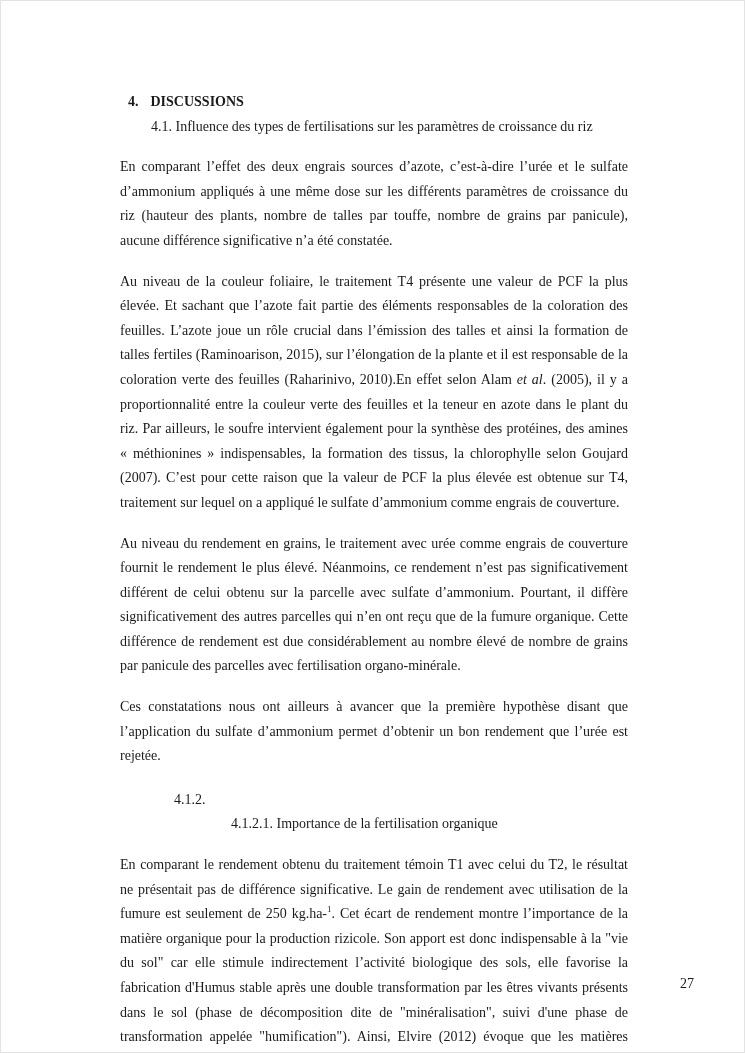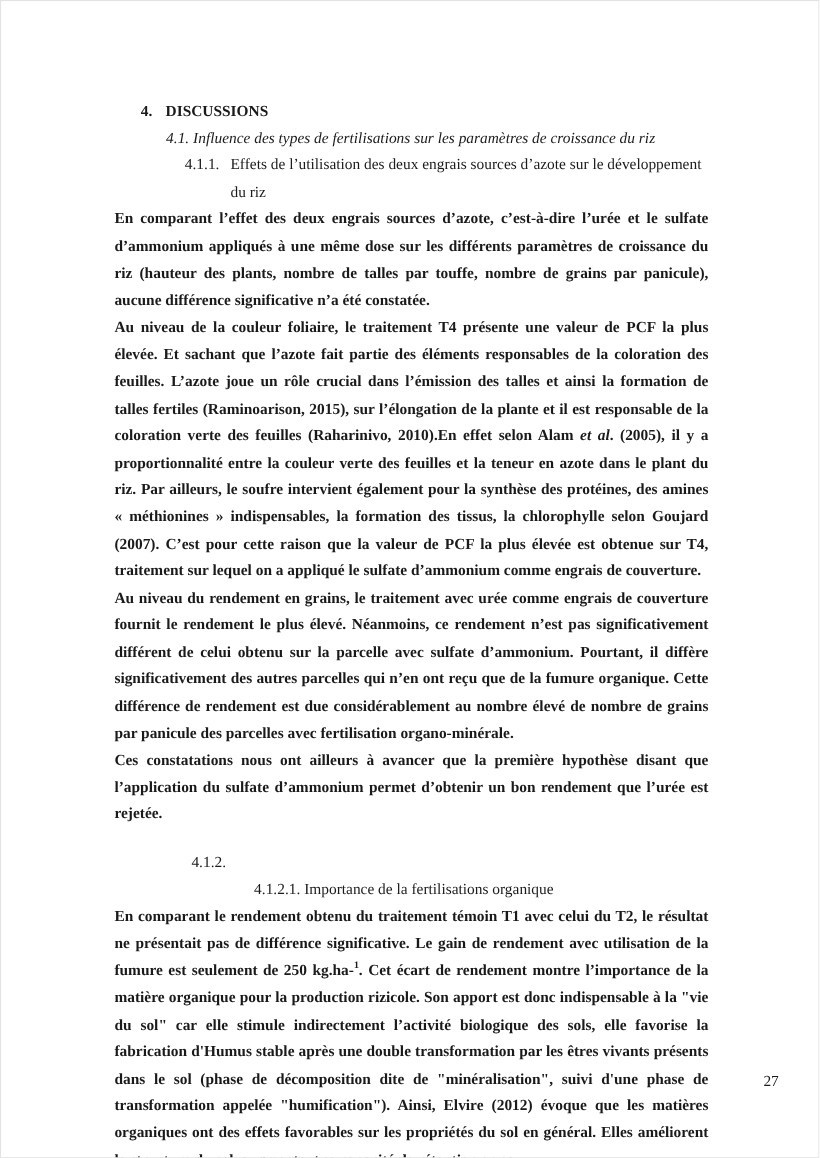--- a/index.html
+++ b/index.html
@@ -22,82 +22,76 @@
     overflow: hidden;
   }
   .h1 {
     display: flex;
     margin-left: 24px;
     font-weight: bold;
   }
   .h1 .num { margin-right: 12px; }
   .h2 {
     margin-left: 47px;
-    font-style: italic;
   }
   .h3 {
     display: flex;
     margin-left: 64px;
   }
   .h3 .num { margin-right: 10px; white-space: nowrap; }
   .h4 {
     display: flex;
     margin-left: 70px;
     margin-top: 19px;
   }
   .h4 .num { margin-right: 13px; white-space: nowrap; }
   .h5 {
     margin-left: 127px;
   }
   .para {
-    margin: 0;
+    margin: 16px;
     text-align: justify;
-    font-weight: bold;
   }
   .italic { font-style: italic; }
   sup.ref {
     font-size: 9px;
     line-height: 0;
     vertical-align: super;
   }
   .pagenum {
     position: absolute;
-    right: 36px;
+    right: 50px;
     top: 971px;
     font-size: 14px;
   }
 </style>
 </head>
 <body>
 
 <div class="page">
 
   <div class="h1">
     <span class="num">4.</span>
     <span class="label">DISCUSSIONS</span>
   </div>
 
   <div class="h2">4.1. Influence des types de fertilisations sur les paramètres de croissance du riz</div>
 
-  <div class="h3">
-    <span class="num">4.1.1.</span>
-    <span class="text"><span>Effets de l’utilisation des deux engrais sources d’azote sur le développement</span><br><span>du riz</span></span>
-  </div>
 
   <p class="para">En comparant l’effet des deux engrais sources d’azote, c’est-à-dire l’urée et le sulfate d’ammonium appliqués à une même dose sur les différents paramètres de croissance du riz (hauteur des plants, nombre de talles par touffe, nombre de grains par panicule), aucune différence significative n’a été constatée.</p>
 
   <p class="para"><span>Au niveau de la couleur foliaire, le traitement T4 présente une valeur de PCF la plus élevée. Et sachant que l’azote fait partie des éléments responsables de la coloration des feuilles. L’azote joue un rôle crucial dans l’émission des talles et ainsi la formation de talles fertiles (Raminoarison, 2015), sur l’élongation de la plante et il est responsable de la coloration verte des feuilles (Raharinivo, 2010).En effet selon Alam </span><span class="italic">et al</span><span>. (2005), il y a proportionnalité entre la couleur verte des feuilles et la teneur en azote dans le plant du riz. Par ailleurs, le soufre intervient également pour la synthèse des protéines, des amines « méthionines » indispensables, la formation des tissus, la chlorophylle selon Goujard (2007). C’est pour cette raison que la valeur de PCF la plus élevée est obtenue sur T4, traitement sur lequel on a appliqué le sulfate d’ammonium comme engrais de couverture.</span></p>
 
   <p class="para">Au niveau du rendement en grains, le traitement avec urée comme engrais de couverture fournit le rendement le plus élevé. Néanmoins, ce rendement n’est pas significativement différent de celui obtenu sur la parcelle avec sulfate d’ammonium. Pourtant, il diffère significativement des autres parcelles qui n’en ont reçu que de la fumure organique. Cette différence de rendement est due considérablement au nombre élevé de nombre de grains par panicule des parcelles avec fertilisation organo-minérale.</p>
 
   <p class="para">Ces constatations nous ont ailleurs à avancer que la première hypothèse disant que l’application du sulfate d’ammonium permet d’obtenir un bon rendement que l’urée est rejetée.</p>
 
   <div class="h4">
     <span class="num">4.1.2.</span>
   </div>
 
-  <div class="h5">4.1.2.1. Importance de la fertilisations organique</div>
+  <div class="h5">4.1.2.1. Importance de la fertilisation organique</div>
 
   <p class="para"><span>En comparant le rendement obtenu du traitement témoin T1 avec celui du T2, le résultat ne présentait pas de différence significative. Le gain de rendement avec utilisation de la fumure est seulement de 250 kg.ha-</span><sup class="ref">1</sup><span>. Cet écart de rendement montre l’importance de la matière organique pour la production rizicole. Son apport est donc indispensable à la "vie du sol" car elle stimule indirectement l’activité biologique des sols, elle favorise la fabrication d'Humus stable après une double transformation par les êtres vivants présents dans le sol (phase de décomposition dite de "minéralisation", suivi d'une phase de transformation appelée "humification"). Ainsi, Elvire (2012) évoque que les matières organiques ont des effets favorables sur les propriétés du sol en général. Elles améliorent la structure du sol, augmentent sa capacité de rétention en eau</span></p>
 
   <div class="pagenum">27</div>
 
 </div>
 
 </body></html>

